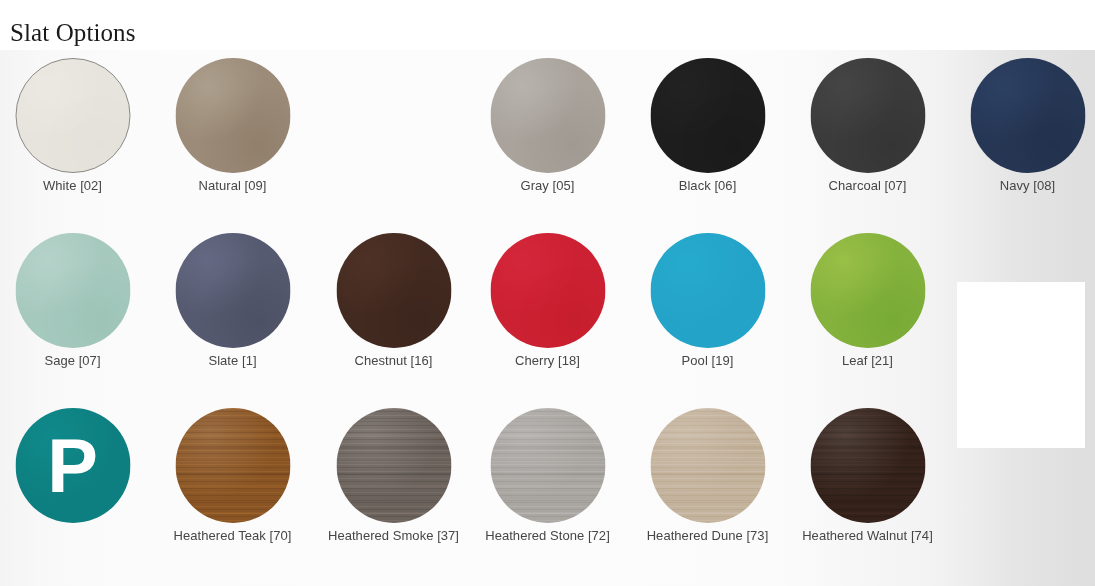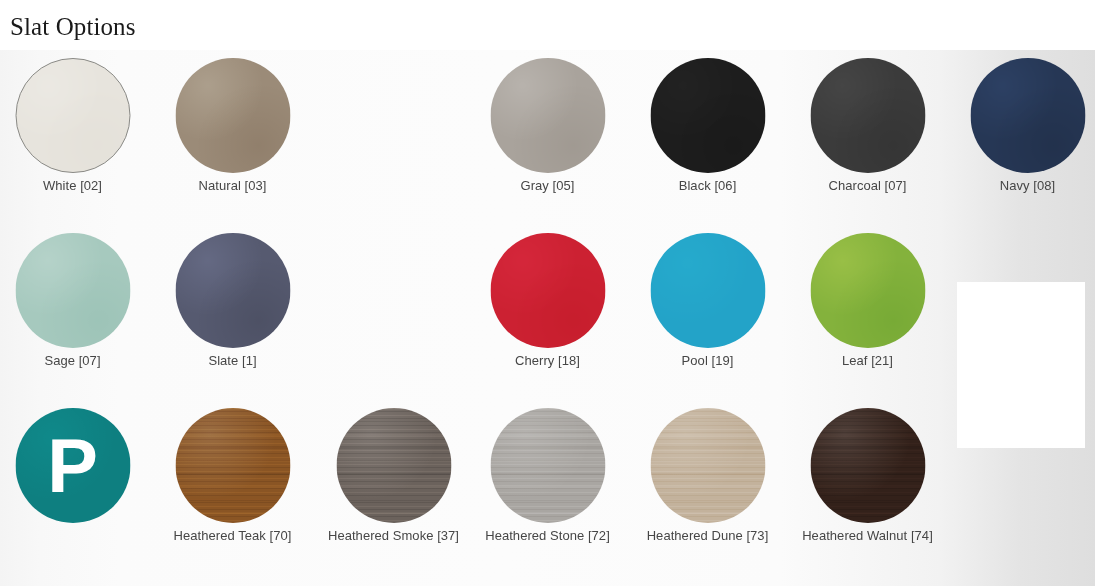--- a/index.html
+++ b/index.html
@@ -20,21 +20,21 @@
     position: relative;
     width: 1095px;
     height: 586px;
     background: #ffffff;
     overflow: hidden;
   }
 
   
   #title-bar {
     position: absolute;
-    left: 0; top: 4px;
+    left: 0; top: 10px;
     width: 921px;
     height: 50px;
     background: #ffffff;
   }
   #page-title {
     position: absolute;
     left: 10px;
     top: 9px;
     font-family: "Liberation Serif", serif;
     font-size: 25px;
@@ -203,21 +203,21 @@
           <div class="swatch-cell" style="left: 0px;">
             <div class="swatch-disc-wrap">
               <div class="swatch-disc felt outlined" style="background-color: rgb(231, 228, 221);"></div>
             </div>
             <div class="swatch-label">White [02]</div>
           </div>
           <div class="swatch-cell" style="left: 160px;">
             <div class="swatch-disc-wrap">
               <div class="swatch-disc felt" style="background-color: rgb(155, 139, 120);"></div>
             </div>
-            <div class="swatch-label">Natural [03]</div>
+            <div class="swatch-label">Natural [09]</div>
           </div>
           <div class="swatch-cell" style="left: 475px;">
             <div class="swatch-disc-wrap">
               <div class="swatch-disc felt" style="background-color: rgb(169, 163, 156);"></div>
             </div>
             <div class="swatch-label">Gray [05]</div>
           </div>
           <div class="swatch-cell" style="left: 635px;">
             <div class="swatch-disc-wrap">
               <div class="swatch-disc felt" style="background-color: rgb(29, 29, 29);"></div>
@@ -243,20 +243,26 @@
               <div class="swatch-disc felt" style="background-color: rgb(166, 201, 190);"></div>
             </div>
             <div class="swatch-label">Sage [07]</div>
           </div>
           <div class="swatch-cell" style="left: 160px;">
             <div class="swatch-disc-wrap">
               <div class="swatch-disc felt" style="background-color: rgb(86, 90, 112);"></div>
             </div>
             <div class="swatch-label">Slate [1]</div>
           </div>
+          <div class="swatch-cell" style="left: 321px;">
+            <div class="swatch-disc-wrap">
+              <div class="swatch-disc felt" style="background-color: rgb(67, 42, 32);"></div>
+            </div>
+            <div class="swatch-label">Chestnut [16]</div>
+          </div>
           <div class="swatch-cell" style="left: 475px;">
             <div class="swatch-disc-wrap">
               <div class="swatch-disc felt" style="background-color: rgb(204, 33, 50);"></div>
             </div>
             <div class="swatch-label">Cherry [18]</div>
           </div>
           <div class="swatch-cell" style="left: 635px;">
             <div class="swatch-disc-wrap">
               <div class="swatch-disc flat" style="background-color: rgb(35, 163, 200);"></div>
             </div>

